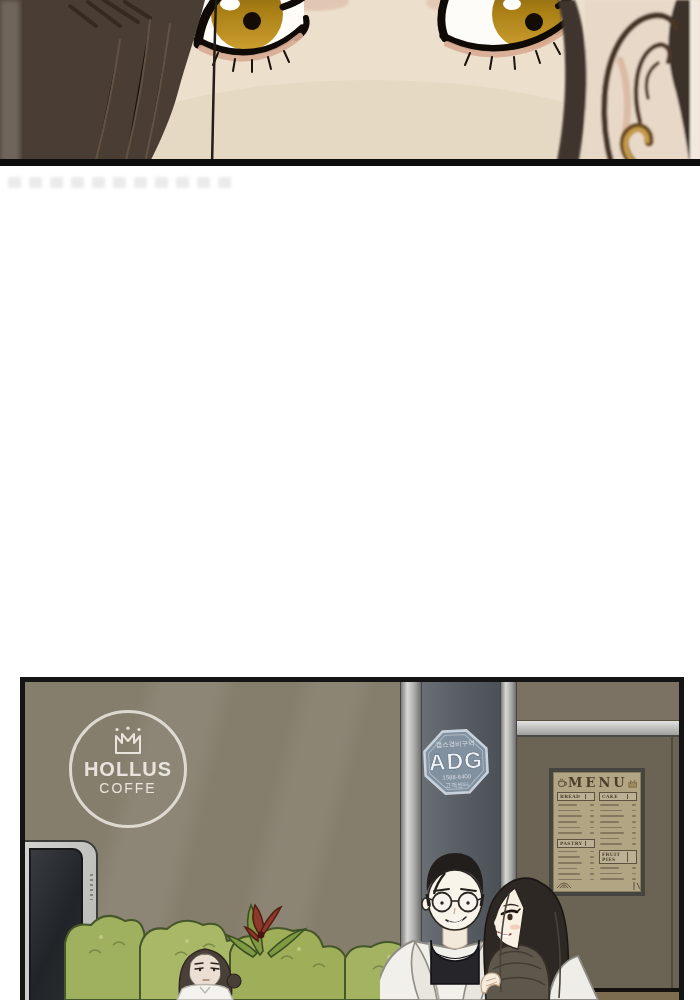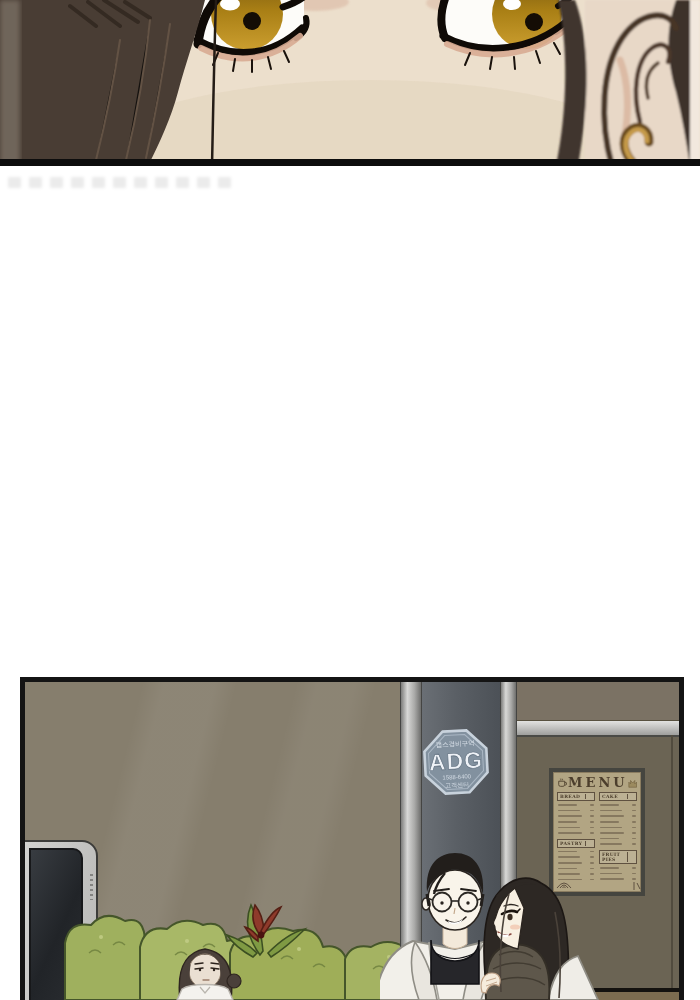--- a/index.html
+++ b/index.html
@@ -166,20 +166,34 @@
 
       <rect x="0" y="159" width="700" height="7" fill="#0d0d0d"></rect>
     </svg>
   </div>
 
   <div class="abs" id="gap-marks"></div>
 
   <div class="abs" id="panel-bottom">
     <div class="abs" id="wall-streaks"></div>
 
+    <div class="abs" id="hollus-logo">
+      <svg class="crown" width="36" height="28" viewBox="0 0 36 28">
+        <g fill="none" stroke="rgba(243,240,233,.9)" stroke-width="2" stroke-linejoin="round">
+          <path d="M6,27 V10 L12,17 V8 L18,15 L24,8 V17 L30,10 V27 Z"></path>
+        </g>
+        <g fill="rgba(243,240,233,.9)">
+          <circle cx="7" cy="3.5" r="1.6"></circle>
+            <circle cx="18" cy="2.2" r="1.6"></circle>
+            <circle cx="29" cy="3.5" r="1.6"></circle>
+        </g>
+      </svg>
+      <div class="logo-line1">HOLLUS</div>
+      <div class="logo-line2">COFFE</div>
+    </div>
 
     <div class="abs" id="kiosk">
       <div class="abs" id="kiosk-screen"></div>
       <div class="abs" id="kiosk-vents"></div>
     </div>
 
     <svg class="abs" style="left:30px;top:215px;" width="370" height="103" viewBox="0 0 370 103">
       <g stroke="#45562a" stroke-width="2" stroke-linejoin="round">
         <path d="M10,103 L10,46 Q14,24 36,28 Q50,12 70,24 Q90,18 90,46 L90,103 Z" fill="#9fb05e"></path>
         <path d="M85,103 L85,50 Q90,28 112,32 Q128,18 148,28 Q168,22 172,44 Q184,40 185,58 L185,103 Z" fill="#a8b867"></path>

